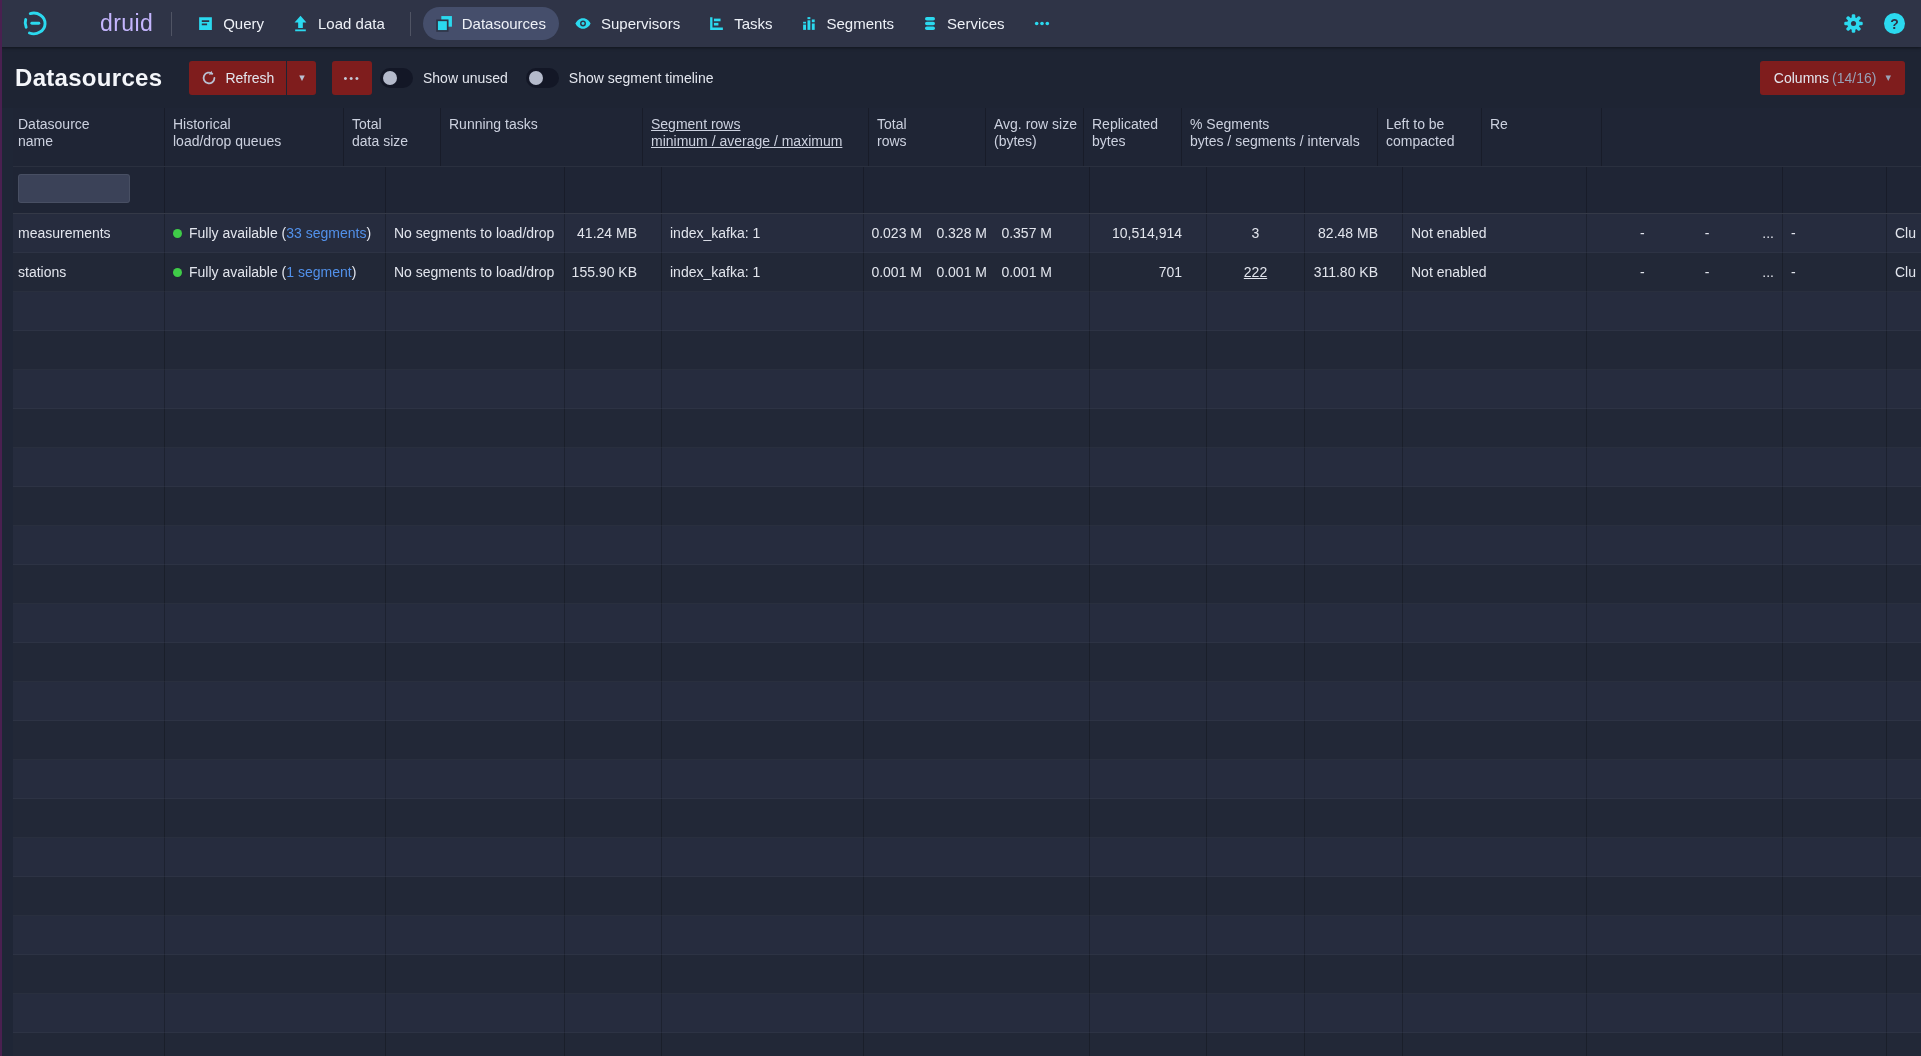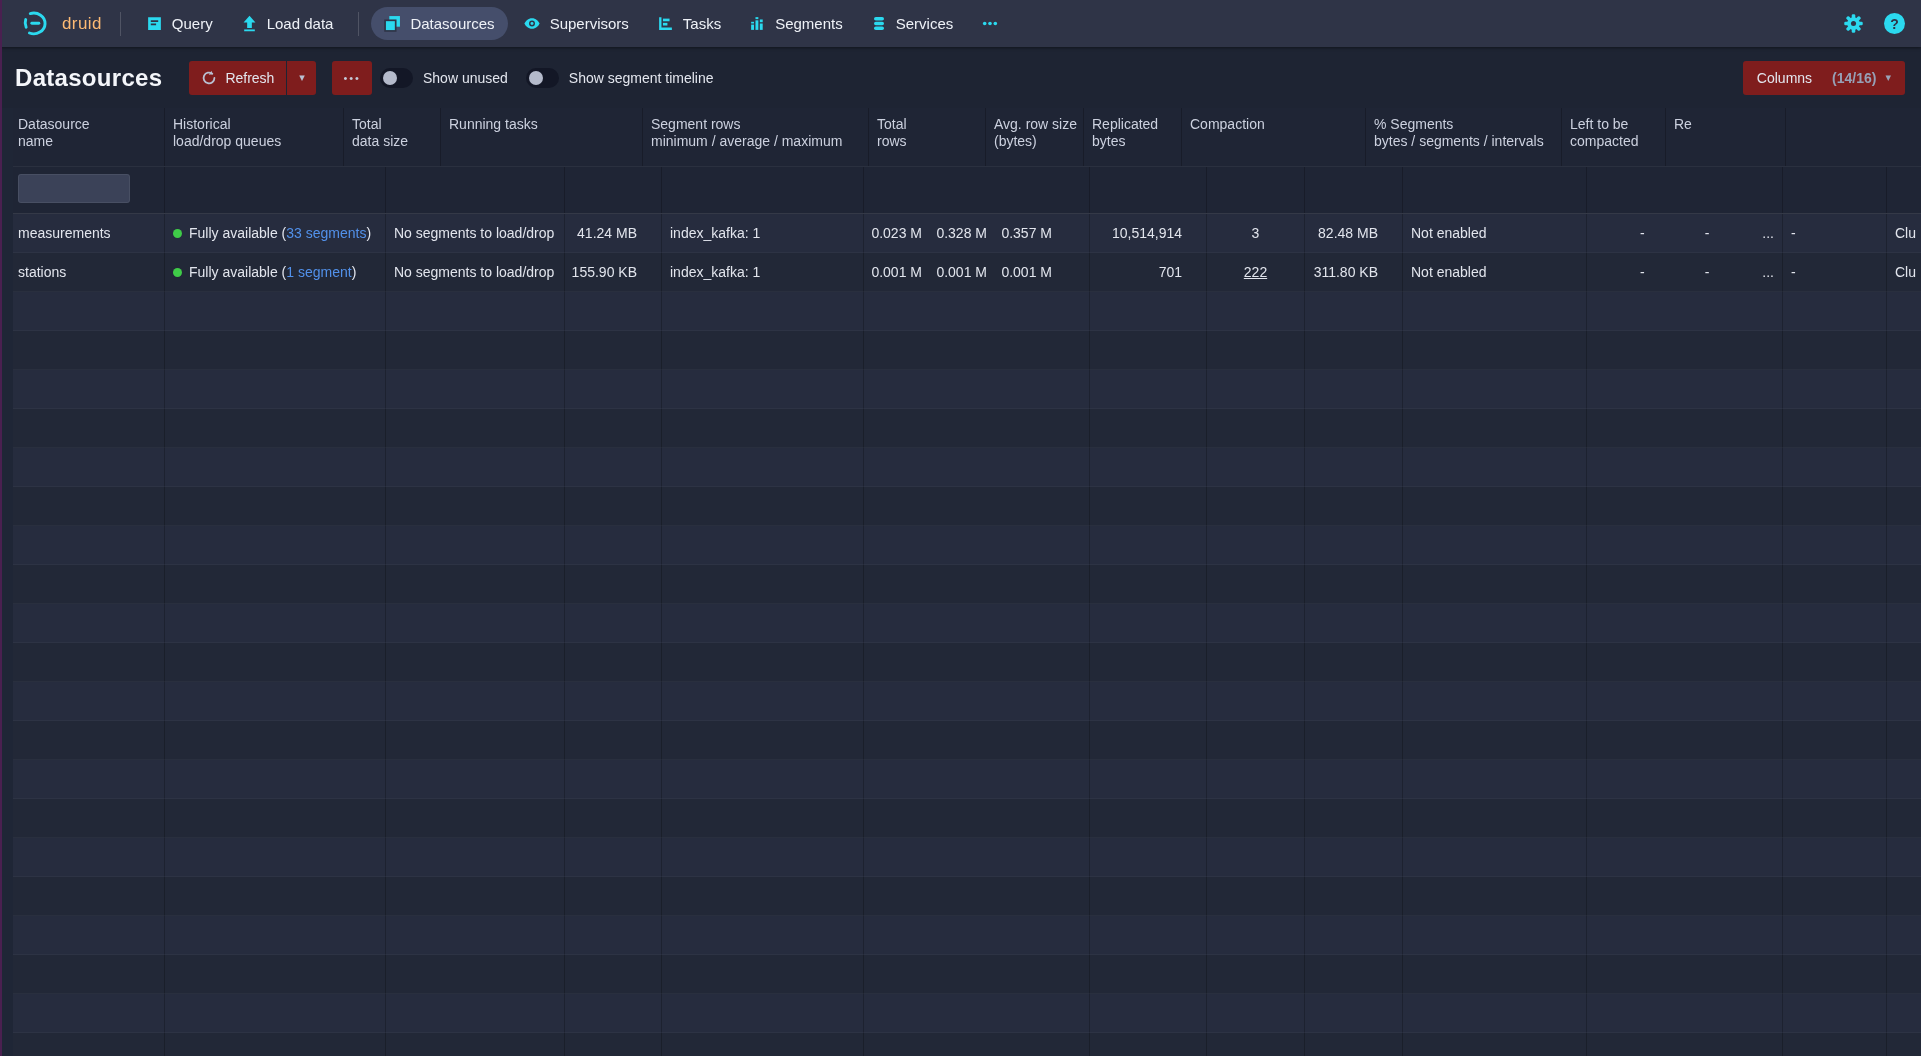--- a/index.html
+++ b/index.html
@@ -4,21 +4,21 @@
 <style>
   * { margin:0; padding:0; box-sizing:border-box; }
   html,body { width:1921px; height:1056px; overflow:hidden; background:#1e2433;
               font-family:"Liberation Sans", sans-serif; }
 
   
   .nav { height:47px; background:#2f3447; display:flex; align-items:center;
          padding:0 16px 0 14px; position:relative; z-index:5;
          box-shadow:0 1px 3px rgba(0,0,0,0.45); }
   .brand { display:flex; align-items:center; gap:9px; margin:0 6px 0 8px; }
-  .wordmark { color:#fdba74; font-size:17px; font-weight:500; letter-spacing:.4px; }
+  .wordmark { color:#c4b5fd; font-size:23px; font-weight:500; letter-spacing:.4px;margin-left:38px; }
   .nav-sep { width:1px; height:24px; background:rgba(255,255,255,0.16); margin:0 12px; flex:0 0 auto; }
   .nav-items { display:flex; align-items:center; gap:2px; }
   .nav-item { display:flex; align-items:center; gap:9px; padding:8px 13px; border-radius:17px;
               color:#eef1f7; font-size:15px; cursor:pointer; white-space:nowrap; }
   .nav-item.active { background:#454e6b; }
   .nav-ic { display:flex; align-items:center; }
   .nav-right { margin-left:auto; display:flex; align-items:center; gap:20px; }
   .help-btn { width:21px; height:21px; border-radius:50%; background:#2bd9ef; color:#2f3447;
               font-weight:bold; font-size:14px; display:flex; align-items:center; justify-content:center; cursor:pointer; }
   .gear-btn { display:flex; cursor:pointer; }
@@ -35,21 +35,21 @@
                  padding:0; color:#b9c0d2; font-size:11px; }
   .more-btn { margin-left:16px; color:#c6cbd9; font-size:11px; letter-spacing:2px; padding:0 11px; }
   .switch { width:33px; height:20px; border-radius:10px; background:#131726; position:relative;
             margin-left:8px; flex:0 0 auto; cursor:pointer; }
   .switch .knob { position:absolute; left:3px; top:3px; width:14px; height:14px; border-radius:50%;
                   background:#b4bacb; }
   .switch-label { color:#e3e6ee; font-size:14px; margin-left:10px; white-space:nowrap; }
   .switch.second { margin-left:18px; }
   .tspacer { flex:1; }
   .columns-btn { padding:0 14px; }
-  .muted { color:#97a0b6; margin-left:20px;font-weight:bold; }
+  .muted { color:#97a0b6; margin-left:3px; }
   .caret { color:#9aa2b6; font-size:11px; margin-left:9px; }
 
   
   .tablewrap { height:948px; background:#1f2636; overflow:hidden; position:relative; }
   .tbl { width:2007px; padding-left:13px; }
   .thead { display:flex; height:58px; background:#1f2535; }
   .th { padding:8px 8px 0 8px; font-size:14px; color:#ccd1df; line-height:17px;
         border-right:1px solid rgba(0,0,0,0.22); overflow:hidden; white-space:nowrap; cursor:pointer; }
   .th .l { display:block; }
   .tfilter { display:flex; height:48px; background:#1f2535;
@@ -248,38 +248,35 @@
           <span class="l">Historical</span>
           <span class="l">load/drop queues</span>
         </div>
         <div class="th" style="width: 97px; flex: 0 0 auto;">
           <span class="l">Total</span>
           <span class="l">data size</span>
         </div>
         <div class="th" style="width: 202px; flex: 0 0 auto;">
           <span class="l">Running tasks</span>
         </div>
-        <div class="th" style="width: 226px; flex: 0 0 auto;">
+        <div class="th" style="width: 226px; flex: 0 0 auto; text-decoration: underline;">
           <span class="l">Segment rows</span>
           <span class="l">minimum / average / maximum</span>
         </div>
         <div class="th" style="width: 117px; flex: 0 0 auto;">
           <span class="l">Total</span>
           <span class="l">rows</span>
         </div>
         <div class="th" style="width: 98px; flex: 0 0 auto;">
           <span class="l">Avg. row size</span>
           <span class="l">(bytes)</span>
         </div>
         <div class="th" style="width: 98px; flex: 0 0 auto;">
           <span class="l">Replicated</span>
           <span class="l">bytes</span>
-        </div>
-        <div class="th" style="width: 184px; flex: 0 0 auto;">
-          <span class="l">Compaction</span>
         </div>
         <div class="th" style="width: 196px; flex: 0 0 auto;">
           <span class="l">% Segments</span>
           <span class="l">bytes / segments / intervals</span>
         </div>
         <div class="th" style="width: 104px; flex: 0 0 auto;">
           <span class="l">Left to be</span>
           <span class="l">compacted</span>
         </div>
         <div class="th" style="width: 120px; flex: 0 0 auto;">

